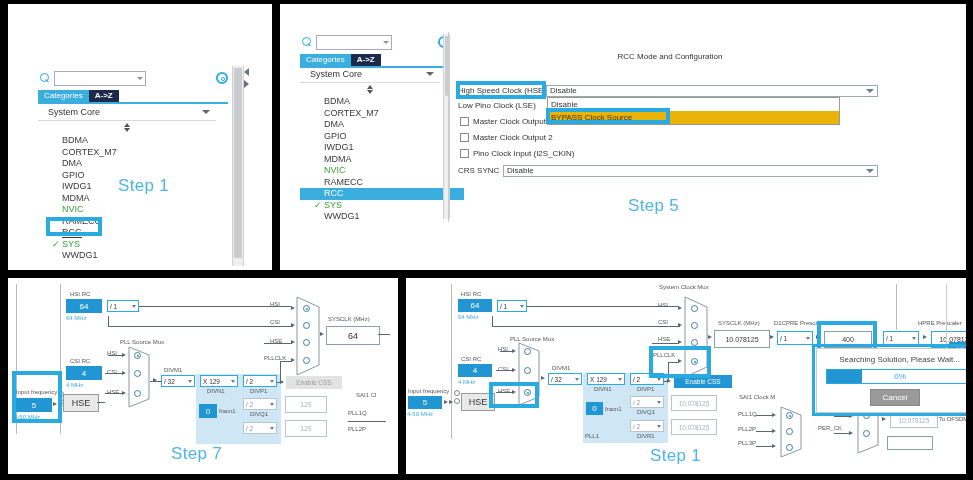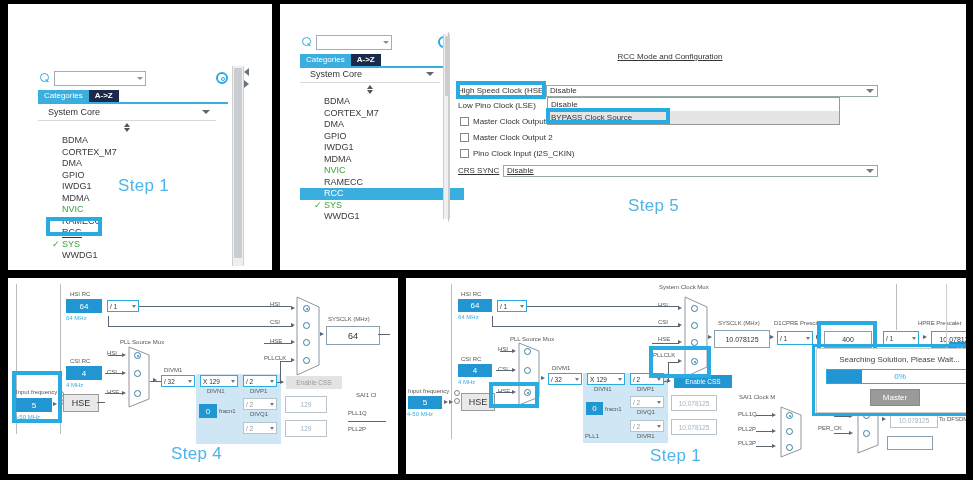--- a/index.html
+++ b/index.html
@@ -54,31 +54,31 @@
   .peri .chk{position:absolute;left:-10px;top:0;color:#3aa33a;font-size:9px;}
 
   .vscroll{position:absolute;background:#efefef;border-left:1px solid #d0d0d0;border-right:1px solid #d0d0d0;}
   .vscroll .thumb{position:absolute;left:1px;right:1px;background:#c9cdd1;border-radius:1px;}
 
   
   .hl{position:absolute;border:4px solid #29ABE2;box-sizing:border-box;}
   .hl.thin{border-width:3px;}
 
   
-  .modehdr{font-size:8px;color:#333;text-align:center;text-decoration:underline;}
+  .modehdr{font-size:8px;color:#333;text-align:center;}
   .modebar{background:#4a4a4a;color:#fff;font-size:8px;text-align:center;height:12px;line-height:12px;}
   .frow{display:flex;align-items:center;font-size:8px;color:#333;height:13px;}
   .flabel{white-space:nowrap;}
   .fsel{flex:1;border:1px solid #9aa;background:#fff;height:12px;display:flex;align-items:center;justify-content:space-between;padding:0 3px;box-sizing:border-box;}
   .fsel .v{color:#333;}
   .cbrow{display:flex;align-items:center;font-size:8px;color:#333;height:14px;}
   .cb{width:7px;height:7px;border:1px solid #888;background:#fff;margin-right:4px;flex:none;}
   .ddlist{position:absolute;background:#fff;border:1px solid #999;font-size:8px;}
   .ddlist .o{height:13px;line-height:13px;padding-left:3px;color:#333;}
-  .ddlist .o.hi{background:#e5e5e5;}
+  .ddlist .o.hi{background:#eab308;}
 
   
   .ct{position:absolute;inset:0;}
   .lbl{position:absolute;font-size:6px;color:#555;white-space:nowrap;}
   .lbl.blue{color:#3BAEE0;}
   .bluebox{position:absolute;background:#2196D3;color:#fff;font-size:8px;display:flex;align-items:center;justify-content:center;}
   .whitebox{position:absolute;background:#fff;border:1px solid #8aa0b0;font-size:7px;color:#333;display:flex;align-items:center;justify-content:center;}
   .greybox{position:absolute;background:#e9e9e9;border:1px solid #9a9a9a;font-size:8px;color:#333;display:flex;align-items:center;justify-content:center;}
   .dd{position:absolute;background:#fff;border:1px solid #29ABE2;font-size:6.5px;color:#333;display:flex;align-items:center;justify-content:space-between;padding:0 2px;box-sizing:border-box;}
   .dd.grey{border-color:#b8c4cc;color:#8d9aa3;}
@@ -234,21 +234,21 @@
     </div>
     <div class="cbrow" style="position:absolute;left:180px;top:126px;">
       <span class="cb"></span>
         <span>Master Clock Output 2</span>
     </div>
     <div class="cbrow" style="position:absolute;left:180px;top:142px;">
       <span class="cb"></span>
         <span>Pino Clock Input (I2S_CKIN)</span>
     </div>
 
-    <div class="frow" style="position:absolute;left:178px;top:160px;width:420px;text-decoration:underline;">
+    <div class="frow" style="position:absolute;left:178px;top:160px;width:420px;">
       <span class="flabel" style="width:45px;">CRS SYNC</span>
       <span class="fsel">
           <span class="v">Disable</span>
           <span class="vcaret" style="border-top-color:#6f7b85;"></span>
         </span>
     </div>
 
     <div class="ddlist" style="left:267px;top:93px;width:291px;">
       <div class="o">Disable</div>
       <div class="o hi">BYPASS Clock Source</div>
@@ -366,21 +366,21 @@
       <div class="csbtn off" style="left:278px;top:98px;width:56px;height:13px;">Enable CSS</div>
       <div class="arrow" style="left:272px;top:102px;"></div>
 
       <div class="lbl" style="left:348px;top:114px;">SAI1 Cl</div>
       <div class="lbl" style="left:340px;top:132px;">PLL1Q</div>
       <div class="lbl" style="left:340px;top:148px;">PLL2P</div>
       <div class="ln lnh" style="left:340px;top:143px;width:38px;"></div>
 
       <div class="hl" style="left:4px;top:93px;width:50px;height:52px;"></div>
     </div>
-    <div class="step-label" style="left:163px;top:166px;">Step 4</div>
+    <div class="step-label" style="left:163px;top:166px;">Step 7</div>
   </div>
 
   <div class="panel" id="panel4">
     <div class="ct">
       <div class="ln lnv" style="left:45px;top:6px;height:155px;background:#bbb;"></div>
 
       <div class="lbl" style="left:55px;top:13px;">HSI RC</div>
       <div class="bluebox" style="left:52px;top:21px;width:34px;height:13px;">64</div>
       <div class="lbl blue" style="left:52px;top:36px;">64 MHz</div>
       <div class="dd" style="left:91px;top:22px;width:30px;height:12px;">
@@ -543,19 +543,19 @@
       <div class="hl" style="left:243px;top:68px;width:62px;height:32px;"></div>
       <div class="hl" style="left:411px;top:43px;width:60px;height:32px;"></div>
 
       <div class="modal" style="left:410px;top:70px;width:165px;height:63px;">
         <div class="t">Searching Solution, Please Wait...</div>
       </div>
       <div class="prog" style="left:420px;top:91px;width:146px;height:13px;">
         <div class="fill" style="width:35px;"></div>
         <div class="p">0%</div>
       </div>
-      <div class="cancel" style="left:464px;top:111px;width:48px;height:15px;">Master</div>
+      <div class="cancel" style="left:464px;top:111px;width:48px;height:15px;">Cancel</div>
       <div class="hl thin" style="left:406px;top:66px;width:173px;height:72px;"></div>
     </div>
     <div class="step-label" style="left:244px;top:168px;">Step 1</div>
   </div>
 
 </div>
 
 </body></html>

